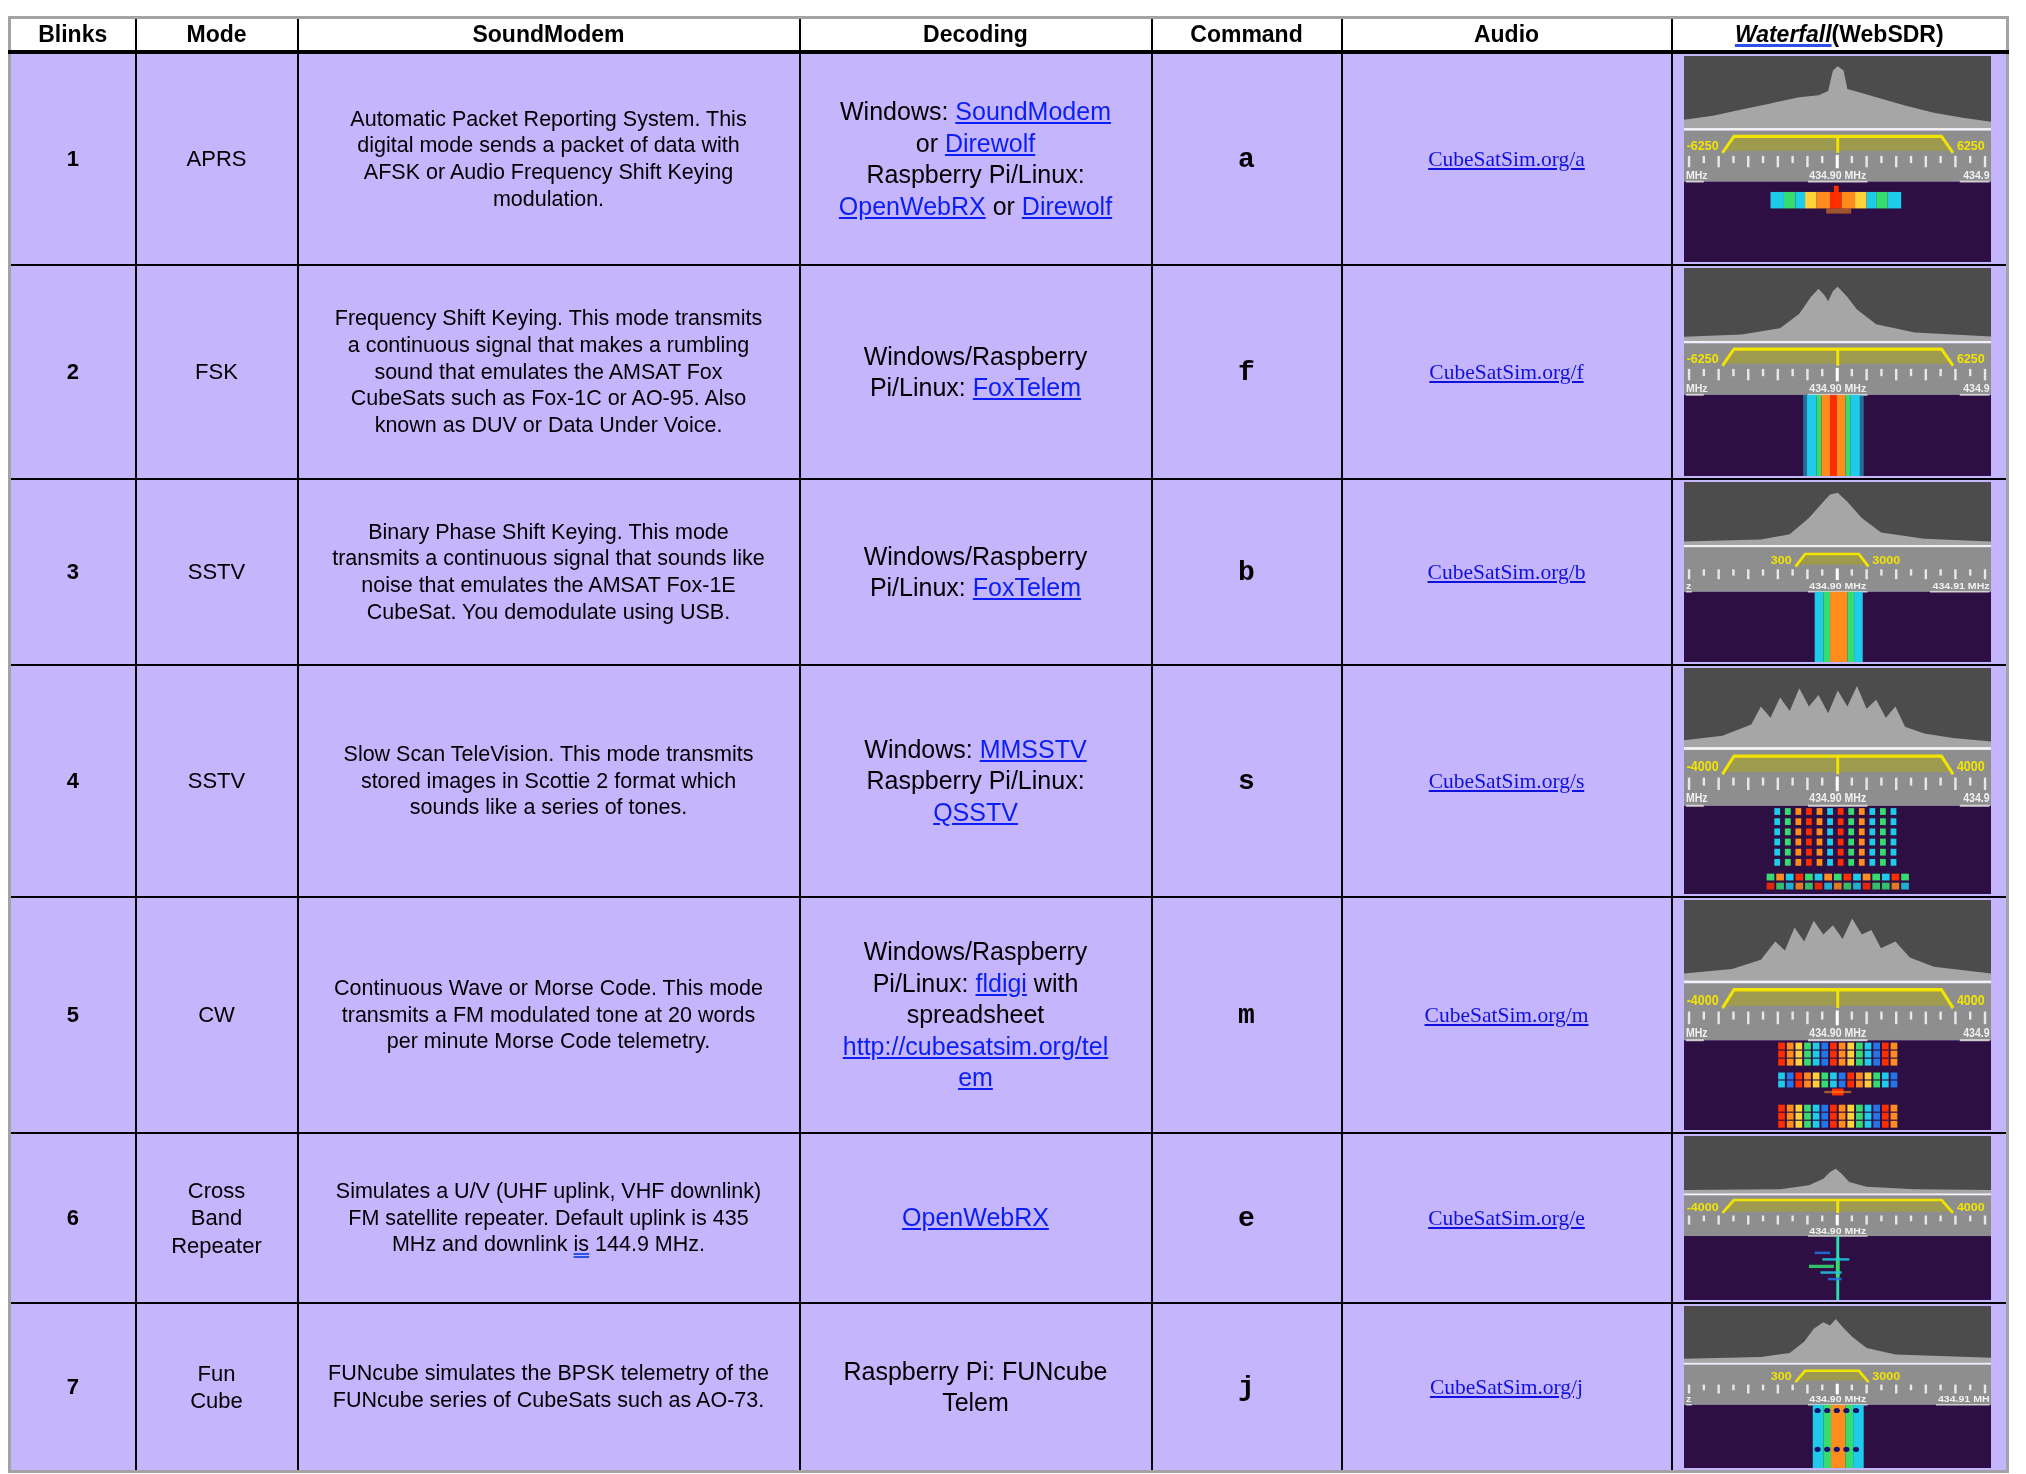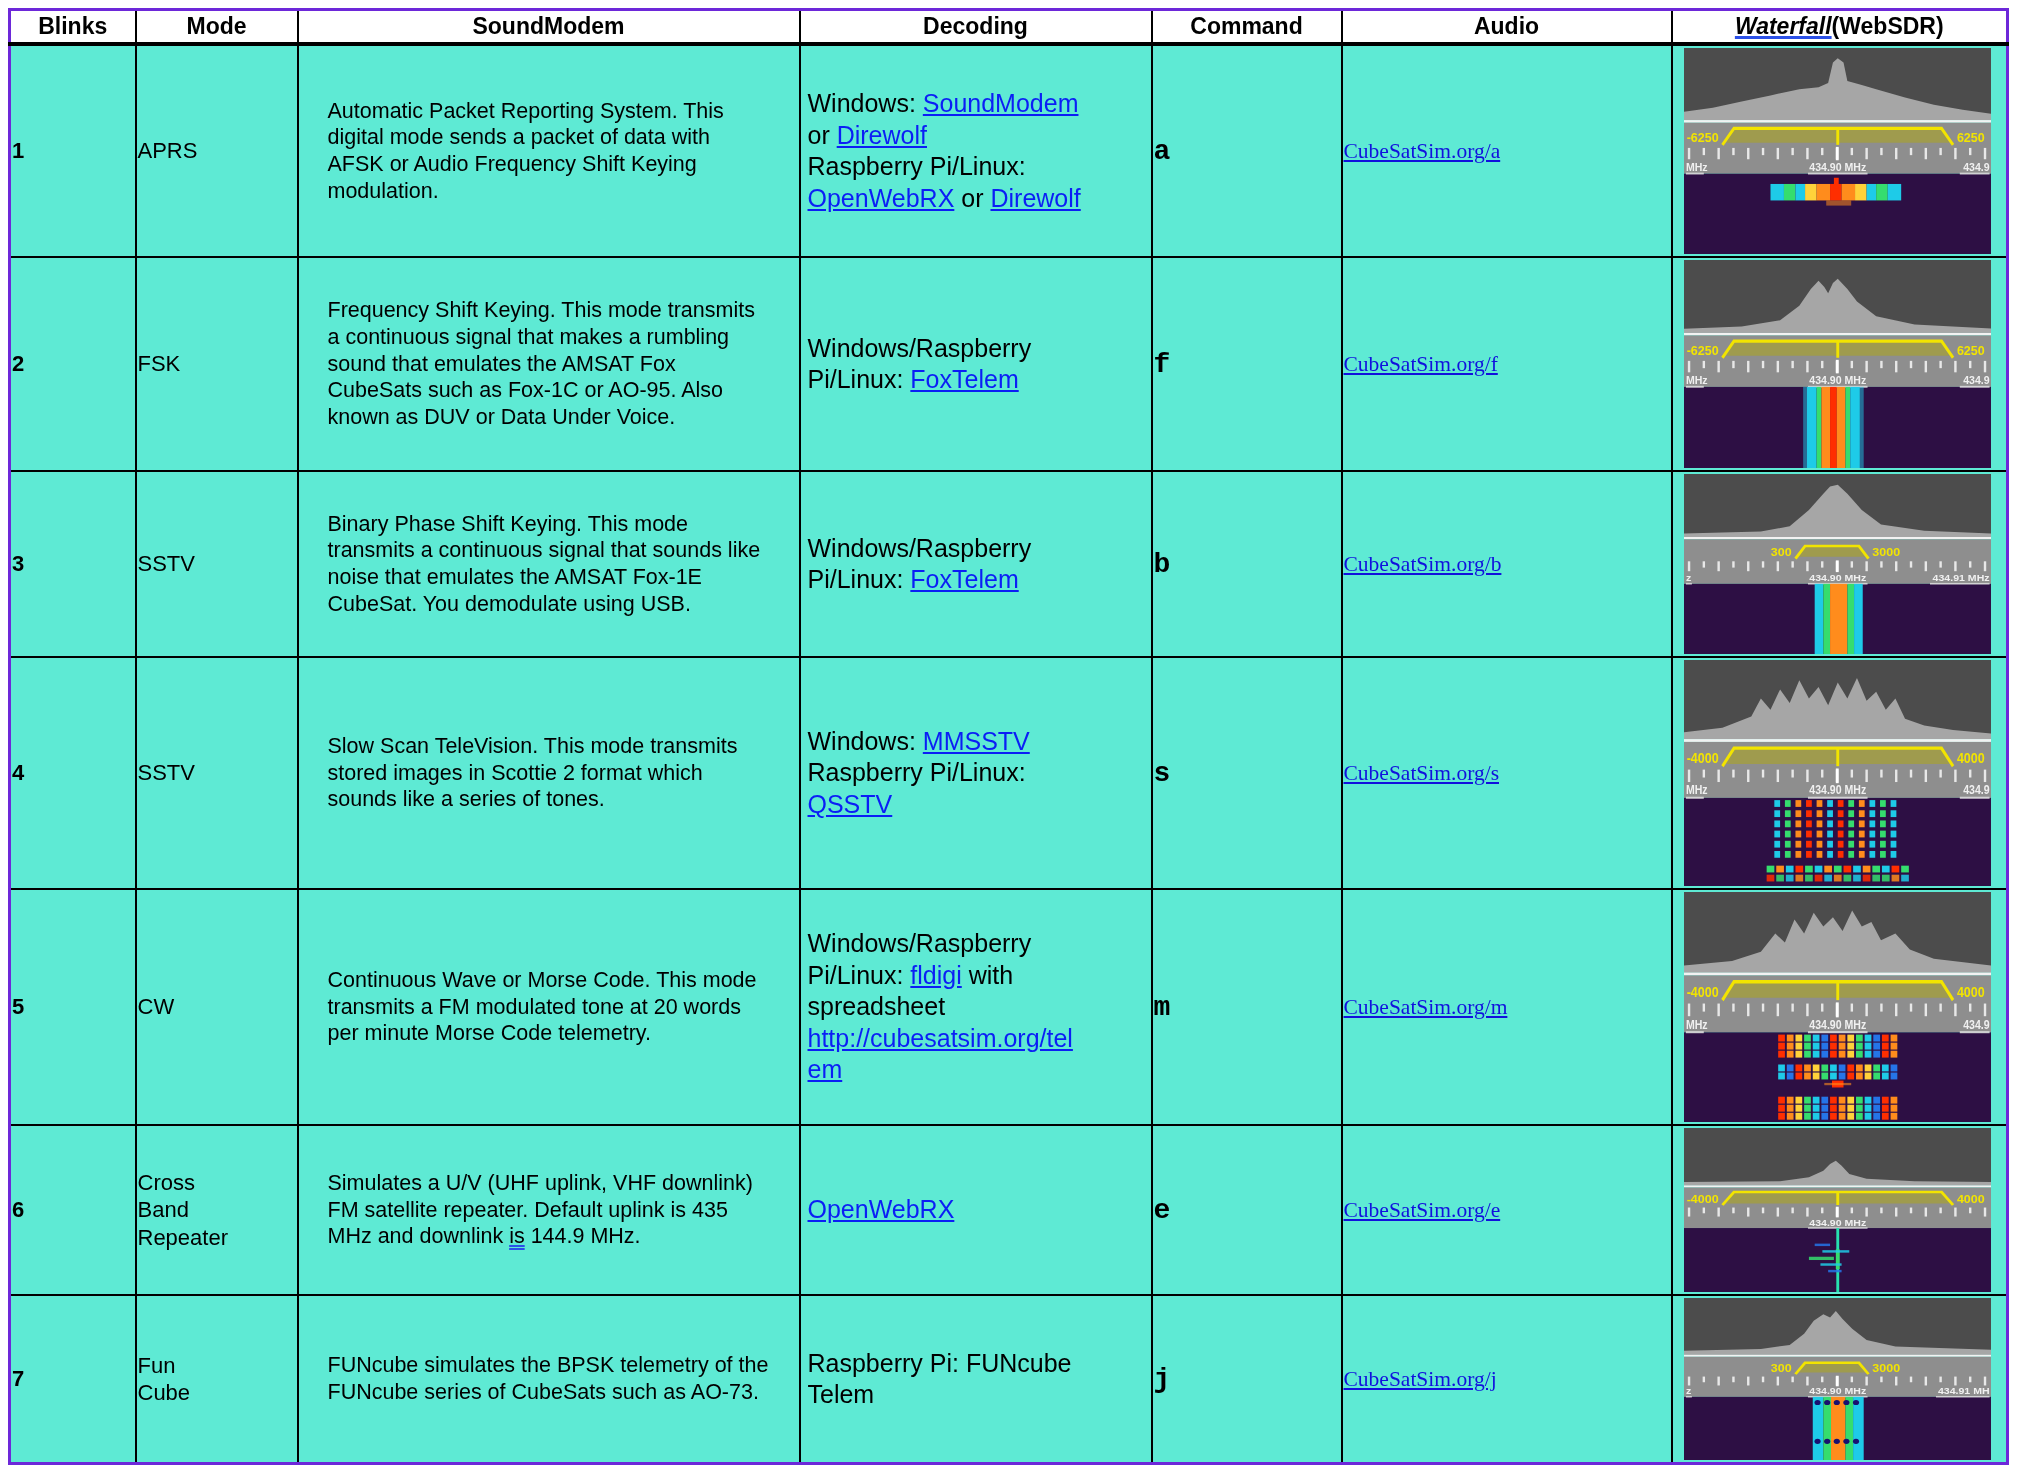--- a/index.html
+++ b/index.html
@@ -1,19 +1,19 @@
 <!DOCTYPE html>
 <html><head>
 <meta charset="utf-8">
 <style>
   html,body{margin:0;padding:0;background:#fff;}
   body{padding:8px;font-family:"Liberation Sans",sans-serif;color:#000;width:2010px;}
-  table{border-collapse:collapse;table-layout:fixed;width:1998px;border:3px solid #6d28d9;}
+  table{border-collapse:collapse;table-layout:fixed;width:1998px;border:3px solid #a3a3a3;margin-top:8px;}
   th{border:2px solid #000;border-bottom:4px solid #000;font-size:23px;font-weight:bold;padding:2px 0;background:#fff;}
-  td{border:2px solid #000;text-align:left;vertical-align:middle;overflow:hidden;background:#5eead4;}
+  td{border:2px solid #000;text-align:center;vertical-align:middle;overflow:hidden;background:#c4b5fd;}
   .blinks{font-weight:bold;font-size:22px;}
   .mode{font-weight:normal;font-size:22px;line-height:1.25;white-space:pre-line;}
   .desc{font-size:21.5px;line-height:1.24;padding:0 28px;white-space:pre-line;}
   .dec{font-size:25px;line-height:1.26;padding:0 6px;white-space:pre-line;}
   .dec a{color:#0b1ef5;text-decoration:underline;white-space:pre-line;}
   .spell{text-decoration:underline double #2b50e8;text-underline-offset:2px;}
   .cmd{font-family:"Liberation Mono","DejaVu Sans Mono",monospace;font-weight:bold;font-size:28px;}
   .audio-link{font-family:"Liberation Serif",serif;font-size:21.5px;color:#1111dd;}
   .c-wf{padding:2px 15px 2px 11px;}
   .wf-wrap{width:100%;}

